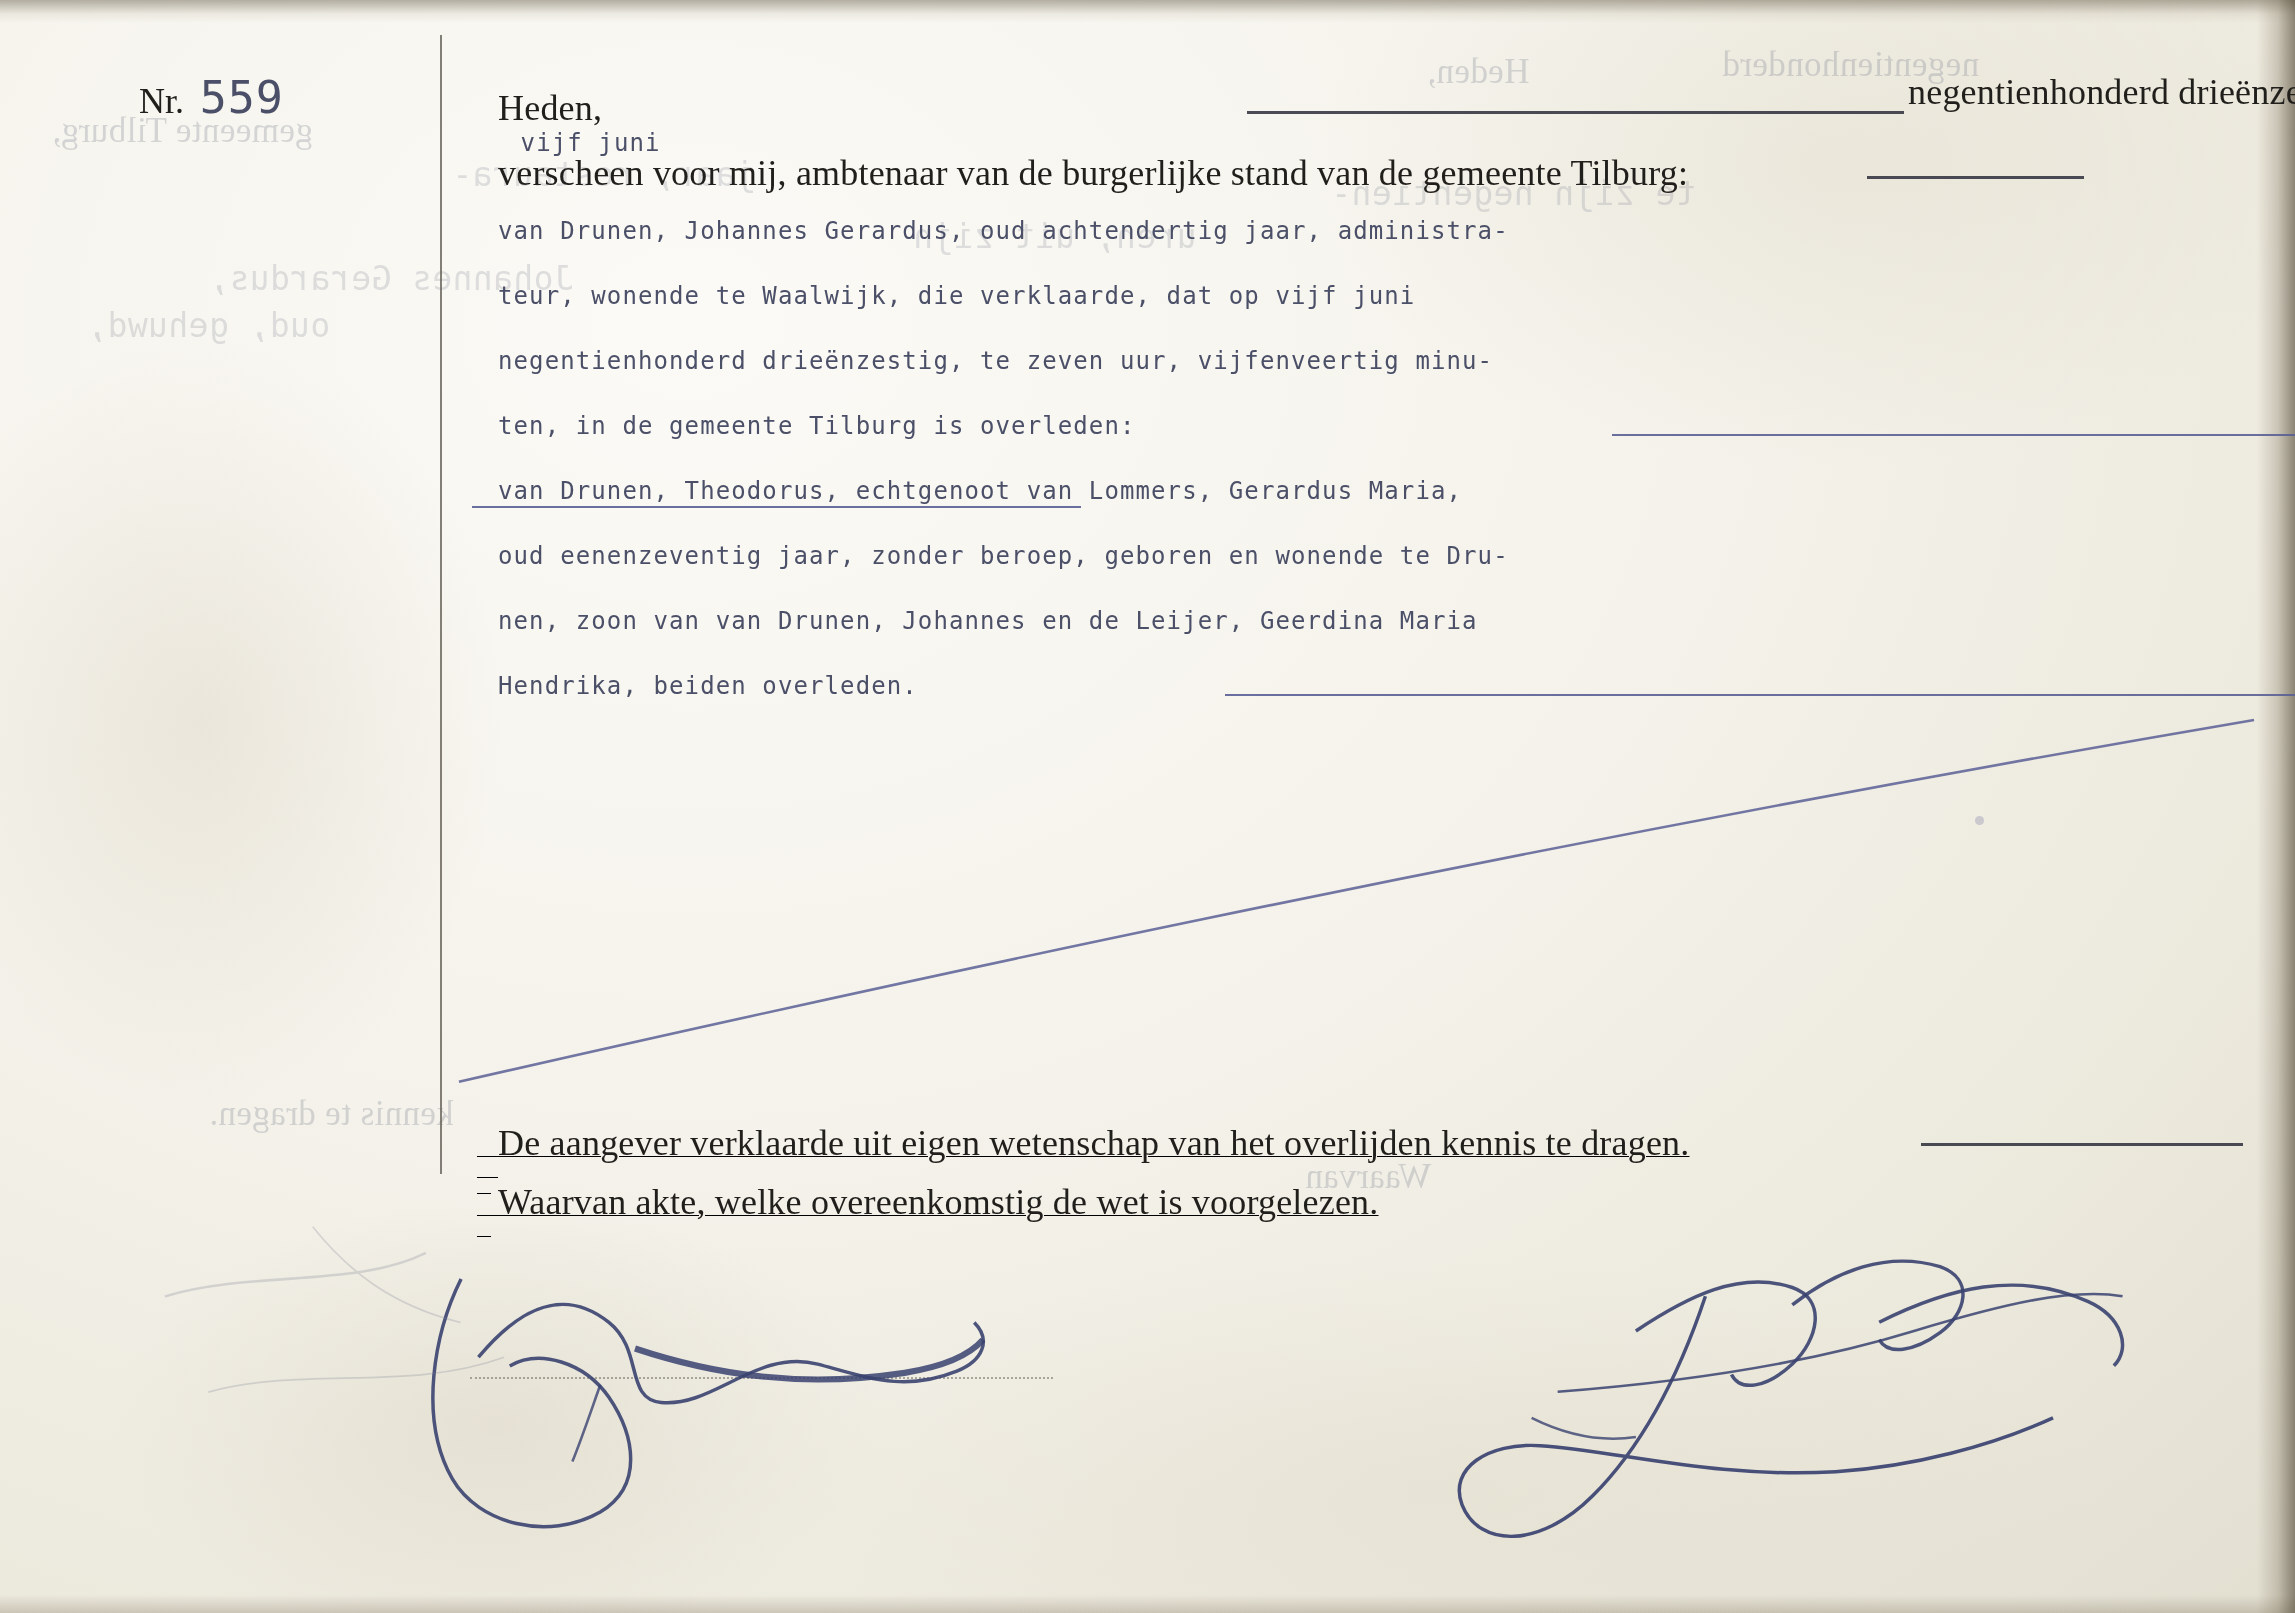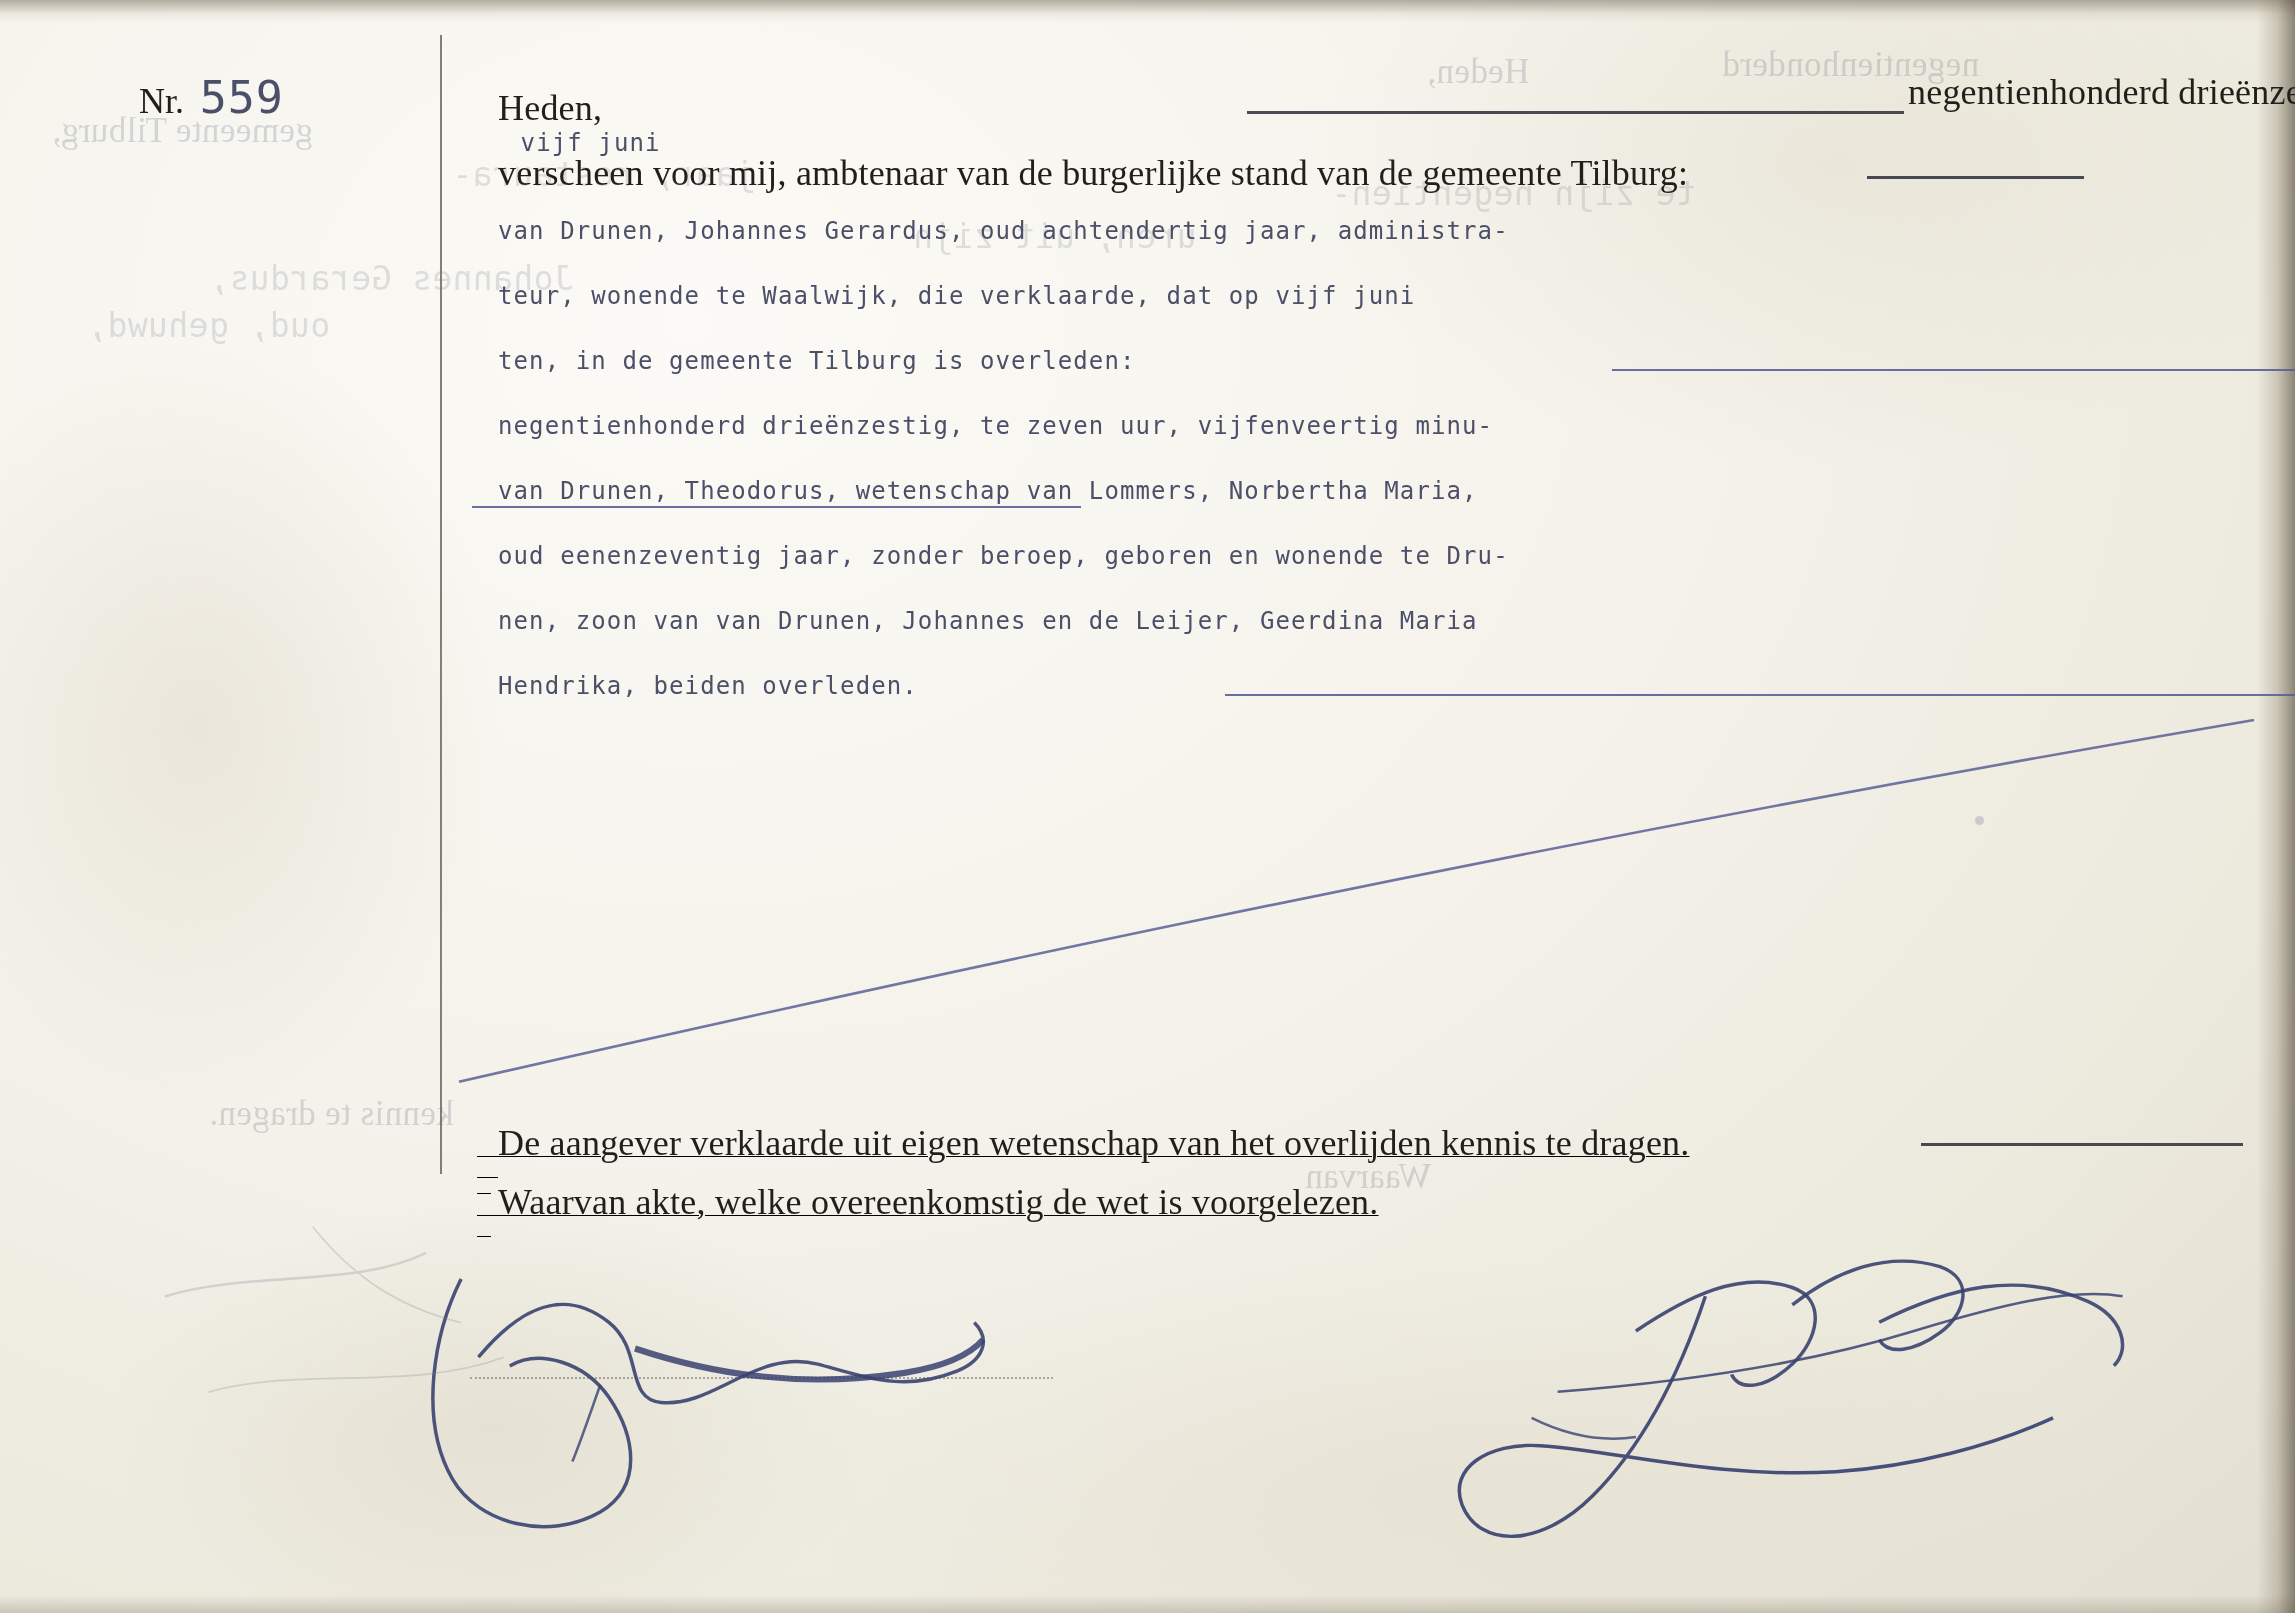--- a/index.html
+++ b/index.html
@@ -230,30 +230,30 @@
 
     <div class="line">
       <span class="typed">van Drunen, Johannes Gerardus, oud achtendertig jaar, administra-</span>
     </div>
 
     <div class="line">
       <span class="typed">teur, wonende te Waalwijk, die verklaarde, dat op vijf juni</span>
     </div>
 
     <div class="line">
+      <span class="typed">negentienhonderd drieënzestig, te zeven uur, vijfenveertig minu-</span>
+    </div>
+
+    <div class="line">
       <span class="typed">ten, in de gemeente Tilburg is overleden:</span>
       <span class="ink-rule blue" style="left:1135px; top:38px; width:1087px;"></span>
     </div>
 
     <div class="line">
-      <span class="typed">negentienhonderd drieënzestig, te zeven uur, vijfenveertig minu-</span>
-    </div>
-
-    <div class="line">
-      <span class="typed">van Drunen, Theodorus, wetenschap van Lommers, Norbertha Maria,</span>
+      <span class="typed">van Drunen, Theodorus, echtgenoot van Lommers, Gerardus Maria,</span>
       <span class="ink-rule blue" style="left:-5.2px; top:45px; width:609px;"></span>
     </div>
 
     <div class="line">
       <span class="typed">oud eenenzeventig jaar, zonder beroep, geboren en wonende te Dru-</span>
     </div>
 
     <div class="line">
       <span class="typed">nen, zoon van van Drunen, Johannes en de Leijer, Geerdina Maria</span>
     </div>

